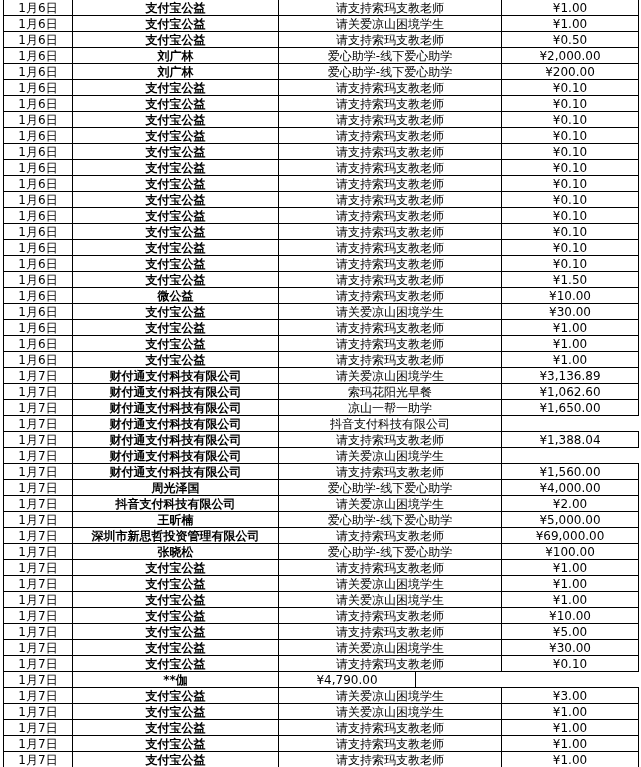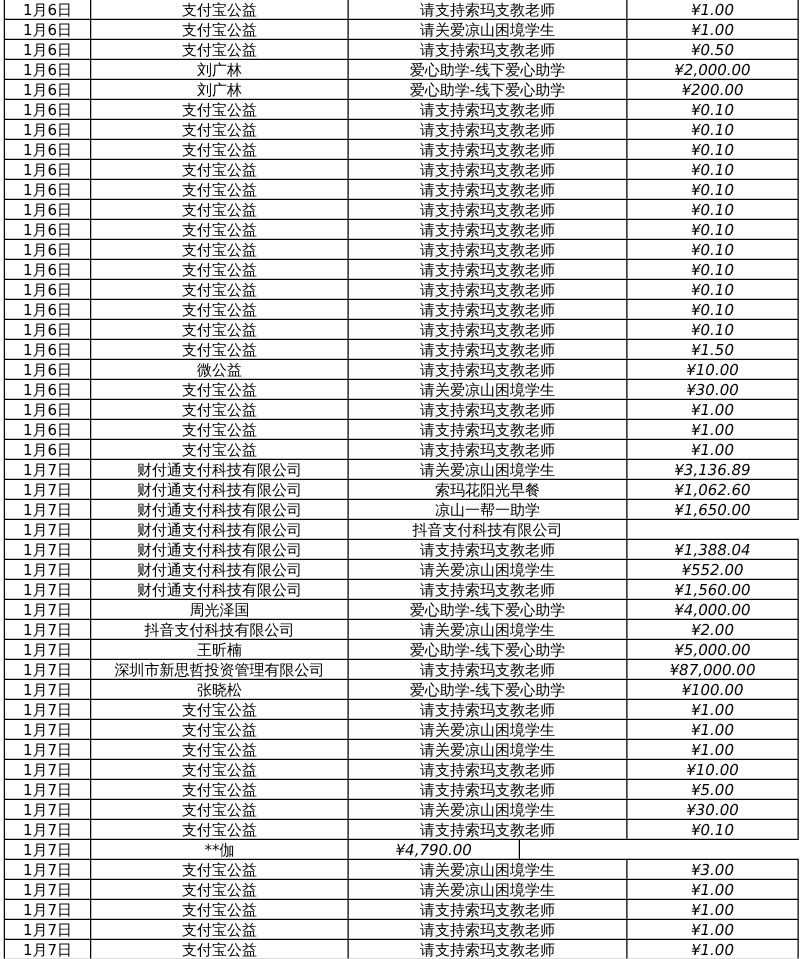--- a/index.html
+++ b/index.html
@@ -32,23 +32,23 @@
     height:15px;
     line-height:14px;
     overflow:visible;
     white-space:nowrap;
     text-align:center;
     display:flex;
     align-items:center;
     justify-content:center;
   }
   .c-date{width:69px;}
-  .c-donor{width:206px;}
+  .c-donor{width:206px;font-weight:bold;}
   .c-purpose{width:223px;}
-  .c-amount{width:137px;font-style:italic;}
+  .c-amount{width:137px;}
 </style>
 </head>
 <body>
 
 <div id="screen">
   <div id="grid">
       <div class="row">
         <div class="cell c-date">1月6日</div>
         <div class="cell c-donor">支付宝公益</div>
         <div class="cell c-purpose">请支持索玛支教老师</div>
@@ -212,21 +212,20 @@
       <div class="row">
         <div class="cell c-date">1月7日</div>
         <div class="cell c-donor">财付通支付科技有限公司</div>
         <div class="cell c-purpose">请支持索玛支教老师</div>
         <div class="cell c-amount">¥1,388.04</div>
       </div>
       <div class="row">
         <div class="cell c-date">1月7日</div>
         <div class="cell c-donor">财付通支付科技有限公司</div>
         <div class="cell c-purpose">请关爱凉山困境学生</div>
-        <div class="cell c-amount">¥552.00</div>
       </div>
       <div class="row">
         <div class="cell c-date">1月7日</div>
         <div class="cell c-donor">财付通支付科技有限公司</div>
         <div class="cell c-purpose">请支持索玛支教老师</div>
         <div class="cell c-amount">¥1,560.00</div>
       </div>
       <div class="row">
         <div class="cell c-date">1月7日</div>
         <div class="cell c-donor">周光泽国</div>
@@ -242,21 +241,21 @@
       <div class="row">
         <div class="cell c-date">1月7日</div>
         <div class="cell c-donor">王昕楠</div>
         <div class="cell c-purpose">爱心助学-线下爱心助学</div>
         <div class="cell c-amount">¥5,000.00</div>
       </div>
       <div class="row">
         <div class="cell c-date">1月7日</div>
         <div class="cell c-donor">深圳市新思哲投资管理有限公司</div>
         <div class="cell c-purpose">请支持索玛支教老师</div>
-        <div class="cell c-amount">¥87,000.00</div>
+        <div class="cell c-amount">¥69,000.00</div>
       </div>
       <div class="row">
         <div class="cell c-date">1月7日</div>
         <div class="cell c-donor">张晓松</div>
         <div class="cell c-purpose">爱心助学-线下爱心助学</div>
         <div class="cell c-amount">¥100.00</div>
       </div>
       <div class="row">
         <div class="cell c-date">1月7日</div>
         <div class="cell c-donor">支付宝公益</div>

